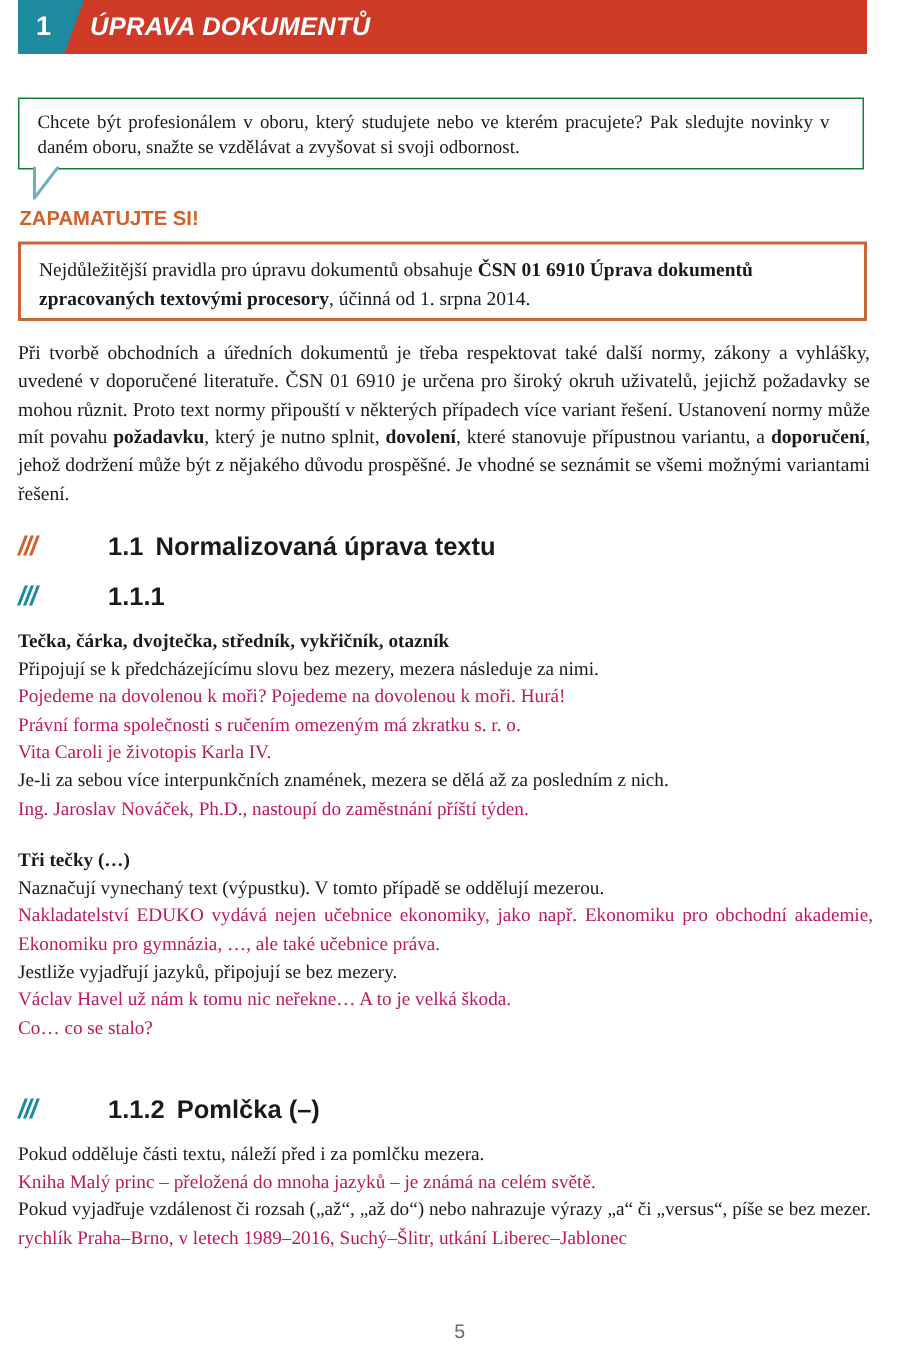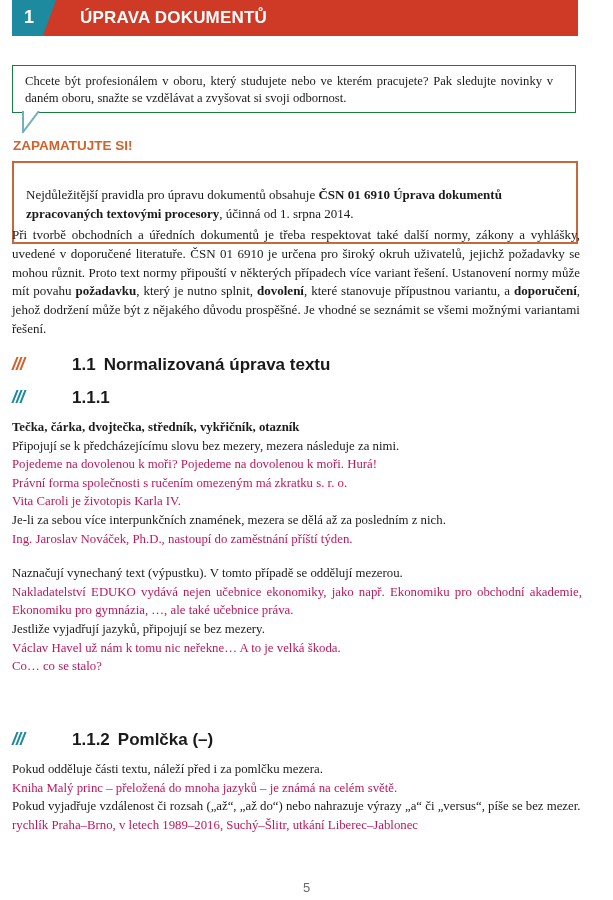--- a/index.html
+++ b/index.html
@@ -5,34 +5,34 @@
   html, body { margin: 0; padding: 0; background: #ffffff; }
   body { width: 613px; height: 900px; position: relative; overflow: hidden;
          font-family: "Liberation Serif", "DejaVu Serif", serif; color: #1a1a1a; }
 
   
   .chapter-header { position: absolute; left: 12px; top: 0; width: 566px; height: 36px; background: #cf3a27; }
   .chapter-num-block { position: absolute; left: 0; top: 0; width: 44px; height: 36px; background: #1d8aa0;
                        clip-path: polygon(0 0, 100% 0, 70% 100%, 0 100%); }
   .chapter-num { position: absolute; left: 12px; top: 7px; color: #fff; font-weight: bold; font-size: 18px;
                  font-family: "Liberation Sans", "DejaVu Sans", sans-serif; }
-  .chapter-title { position: absolute; left: 68px; top: 8px; color: #fff; font-weight: bold; font-size: 17px;
-                   letter-spacing: 0.2px; font-family: "Liberation Sans", "DejaVu Sans", sans-serif; }
+  .chapter-title { position: absolute; left: 48px; top: 8px; color: #fff; font-weight: bold; font-size: 17px;
+                   letter-spacing: 0.2px; font-family: "Liberation Sans", "DejaVu Sans", sans-serif; font-style: italic; }
 
   
   .bubble { position: absolute; left: 12px; top: 65px; width: 550px; height: 46px; border: 1px solid #15803d;
             padding: 0 0 0 12px; background: #fff; }
   .bubble p { margin: 0; padding-top: 7px; font-size: 12.6px; line-height: 17px; text-align: justify; width: 528px; }
   .bubble-tail { position: absolute; left: 22px; top: 111px; width: 20px; height: 22px; }
 
   .remember-label { position: absolute; left: 13px; top: 138px; color: #d4612a; font-weight: bold; font-size: 13.5px;
                     font-family: "Liberation Sans", "DejaVu Sans", sans-serif; }
 
   .remember-box { position: absolute; left: 12px; top: 161px; width: 538px; height: 47px; border: 2px solid #c9663b;
-                  padding: 16px 12px; }
+                  padding: 1px 12px; }
   .remember-box p { margin: 0; padding-top: 6px; font-size: 13px; line-height: 19px; }
 
   .body-para { position: absolute; left: 12px; top: 226px; width: 568px; margin: 0; font-size: 13px; line-height: 18.8px;
                text-align: justify; }
 
   .heading { position: absolute; left: 12px; display: flex; align-items: center;
              font-family: "Liberation Sans", "DejaVu Sans", sans-serif; font-weight: bold; color: #1a1a1a; }
   .heading .slashes { width: 60px; font-size: 18px; font-style: italic; letter-spacing: -1px; font-weight: bold; }
   .heading .num { margin-right: 8px; }
   .h2 { font-size: 17px; }
@@ -84,20 +84,21 @@
 
 <div class="content" style="top:418px;">
   <p class="b">Tečka, čárka, dvojtečka, středník, vykřičník, otazník</p>
   <p>Připojují se k předcházejícímu slovu bez mezery, mezera následuje za nimi.</p>
   <p class="ex">Pojedeme na dovolenou k moři? Pojedeme na dovolenou k moři. Hurá!</p>
   <p class="ex">Právní forma společnosti s ručením omezeným má zkratku s. r. o.</p>
   <p class="ex">Vita Caroli je životopis Karla IV.</p>
   <p>Je-li za sebou více interpunkčních znamének, mezera se dělá až za posledním z nich.</p>
   <p class="ex">Ing. Jaroslav Nováček, Ph.D., nastoupí do zaměstnání příští týden.</p>
   <div class="gap" style="height:16px;"></div>
+  <p class="b">Tři tečky (…)</p>
   <p>Naznačují vynechaný text (výpustku). V tomto případě se oddělují mezerou.</p>
   <p class="ex" style="text-align:justify;">Nakladatelství EDUKO vydává nejen učebnice ekonomiky, jako např. Ekonomiku pro obchodní akademie, Ekonomiku pro gymnázia, …, ale také učebnice práva.</p>
   <p>Jestliže vyjadřují jazyků, připojují se bez mezery.</p>
   <p class="ex">Václav Havel už nám k tomu nic neřekne… A to je velká škoda.</p>
   <p class="ex">Co… co se stalo?</p>
 </div>
 
 <div class="heading h3" style="top:729px;">
   <span class="slashes" style="color:#1d8aa0;">///</span>
   <span class="num">1.1.2</span>

